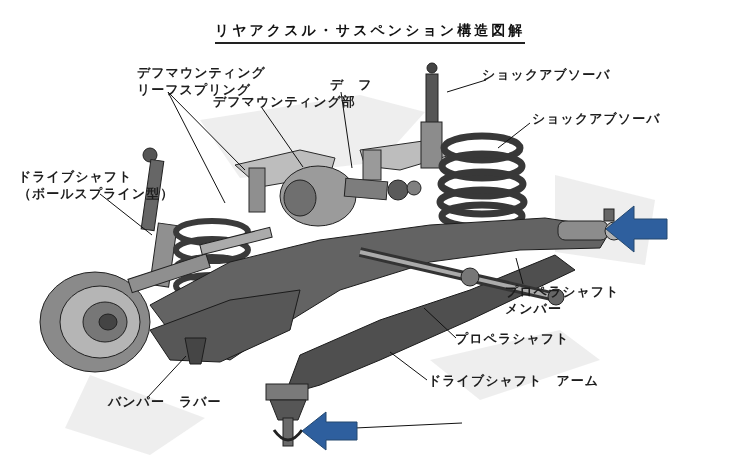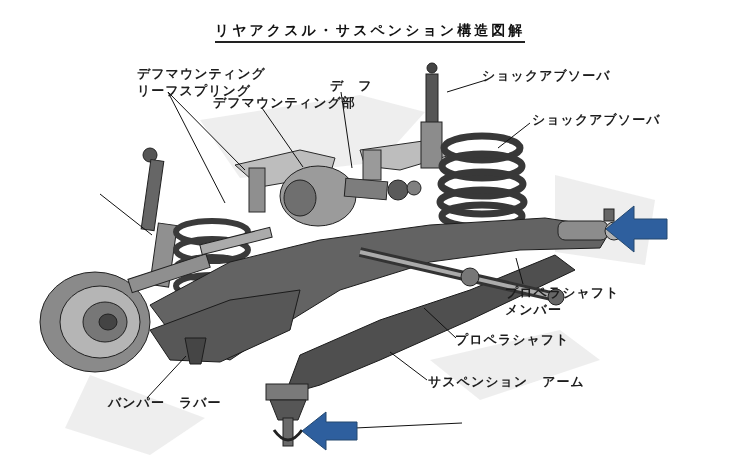--- a/index.html
+++ b/index.html
@@ -1,18 +1,18 @@
 <!DOCTYPE html>
 <html><head>
 <meta charset="utf-8">
 <style>
   html,body{margin:0;padding:0;background:#ffffff;}
   .stage{
     position:relative;width:740px;height:468px;background:#ffffff;
-    font-family:Liberation Sans, sans-serif;overflow:hidden;color:#1a1a1a;
+    font-family:Liberation Mono, monospace;overflow:hidden;color:#1a1a1a;
   }
   .title{
     position:absolute;left:0;right:0;top:22px;text-align:center;
     font-size:14px;font-weight:bold;letter-spacing:3px;color:#111;
   }
   .title span{border-bottom:2px solid #222;padding-bottom:3px;}
   .lbl{
     position:absolute;font-size:13px;line-height:1.3;letter-spacing:1px;
     color:#1d1d1d;white-space:pre-line;font-weight:bold;
   }
@@ -140,19 +140,21 @@
   <div class="title">
     <span>リヤアクスル・サスペンション構造図解</span>
   </div>
 
   <div class="lbl" style="left:137px;top:66px">デフマウンティング
 リーフスプリング</div>
   <div class="lbl" style="left:213px;top:95px">デフマウンティング部</div>
   <div class="lbl" style="left:330px;top:78px">デ　フ</div>
   <div class="lbl" style="left:482px;top:68px">ショックアブソーバ</div>
   <div class="lbl" style="left:532px;top:112px">ショックアブソーバ</div>
+  <div class="lbl" style="left:18px;top:170px">ドライブシャフト
+（ボールスプライン型）</div>
   <div class="lbl" style="left:505px;top:285px">プロペラシャフト
 メンバー</div>
   <div class="lbl" style="left:455px;top:332px">プロペラシャフト</div>
-  <div class="lbl" style="left:428px;top:374px">サスペンション　アーム</div>
+  <div class="lbl" style="left:428px;top:374px">ドライブシャフト　アーム</div>
   <div class="lbl" style="left:108px;top:395px">バンパー　ラバー</div>
 
 </div>
 
 </body></html>

